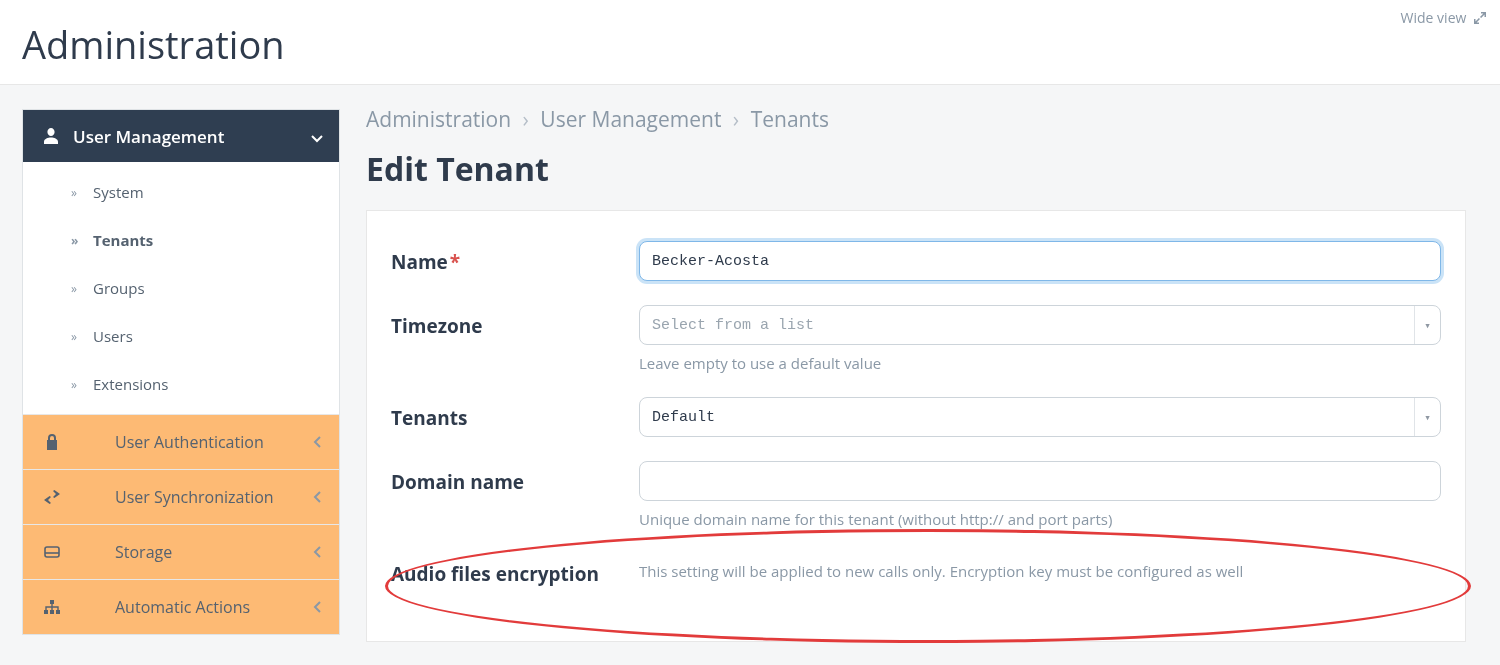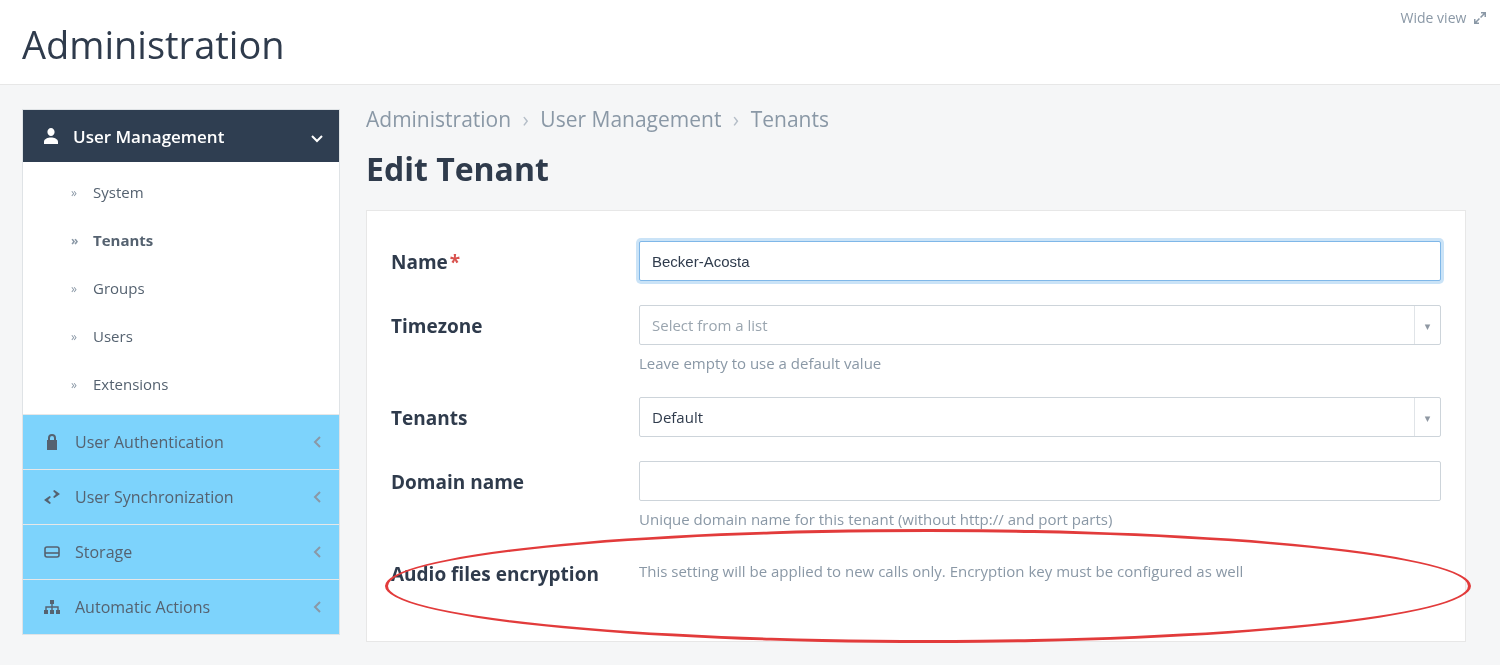--- a/index.html
+++ b/index.html
@@ -11,34 +11,34 @@
   .layout { display:flex; background:#f5f6f7; min-height:580px;}
   .side { width:340px; padding:24px 0 0 22px;}
   .side-panel { width:318px; border:1px solid #dfe3e6; background:#fff;}
   .side-header { background:#2f3e51; color:#fff; font-weight:600; font-size:17px; height:52px; display:flex; align-items:center; padding:0 18px; position:relative;}
   .side-header .hicon { width:20px; display:flex; justify-content:center; margin-right:12px;}
   .side-header .chev { position:absolute; right:16px;}
   .side-sub { padding:6px 0;}
   .side-sub a { display:flex; align-items:center; height:48px; padding-left:70px; color:#556270; font-size:15px; text-decoration:none; position:relative;}
   .side-sub a.active { font-weight:700; }
   .side-sub a .raquo { position:absolute; left:48px; color:#8a98a6; font-size:12px; top:50%; transform:translateY(-50%);}
-  .side-sec { height:55px; border-top:1px solid #e7e7e7; background:#7dd3fc; display:flex; align-items:center; padding:0 18px; color:#556270; font-size:16px; position:relative; cursor:pointer;}
+  .side-sec { height:55px; border-top:1px solid #e7e7e7; background:#fdba74; display:flex; align-items:center; padding:0 18px; color:#556270; font-size:16px; position:relative; cursor:pointer;gap:40px;}
   .side-sec .sicon { width:22px; display:flex; justify-content:center; margin-right:12px; color:#556270;}
   .side-sec .schev { position:absolute; right:18px; color:#8a98a6;}
   .main { flex:1; padding:20px 34px 20px 26px;}
   .breadcrumb { font-size:21px; color:#8a98a6; }
   .breadcrumb a { color:#8a98a6; text-decoration:none;}
   .breadcrumb .sep { margin:0 6px; color:#b5bec8;}
   .page-h { font-size:32px; font-weight:700; margin:14px 0 20px 0; color:#2f3b4c;}
   .card { background:#fff; border:1px solid #e7e7e7; padding:30px 24px 30px 24px; position:relative;}
   .form-row { display:flex; align-items:flex-start; margin-bottom:24px;}
   .form-label { width:248px; text-align:left; font-weight:700; font-size:19px; padding:8px 20px 0 0; color:#2f3b4c;}
   .req { color:#d9534f; margin-left:2px; font-weight:700;}
   .form-field { flex:1; }
-  input.text, .select-like { width:100%; height:40px; border:1px solid #cdd4da; border-radius:2px; font-size:15px; padding:16px 12px; background:#fff; color:#2f3b4c;}
+  input.text, .select-like { width:100%; height:40px; border:1px solid #cdd4da; border-radius:8px; font-size:15px; padding:16px 12px; background:#fff; color:#2f3b4c;font-family:Liberation Mono, monospace;}
   input.text.focused { border-color:#7fb7e8; box-shadow:0 0 0 3px rgba(102,175,233,.35); outline:none;}
   .select-like { display:flex; align-items:center; position:relative; color:#9aa5af; cursor:pointer;}
   .select-like.has-val { color:#2f3b4c; }
   .select-caret { position:absolute; right:0; top:0; width:26px; height:100%; border-left:1px solid #e0e4e8; display:flex; align-items:center; justify-content:center; color:#8f98a3; font-size:11px;}
   .help { color:#8a98a6; font-size:15px; margin-top:8px;}
   .checkbox-wrap { display:flex; align-items:center; font-size:15px; color:#2f3b4c;}
   .cbox { width:16px; height:16px; border:2px solid #1aa37a; border-radius:3px; margin-right:10px; position:relative; display:inline-flex; align-items:center; justify-content:center;}
   .cbox svg { display:block;}
   .annot { position:absolute; border:3px solid #e23b3b; border-radius:50%/50%; pointer-events:none;}
 </style>

